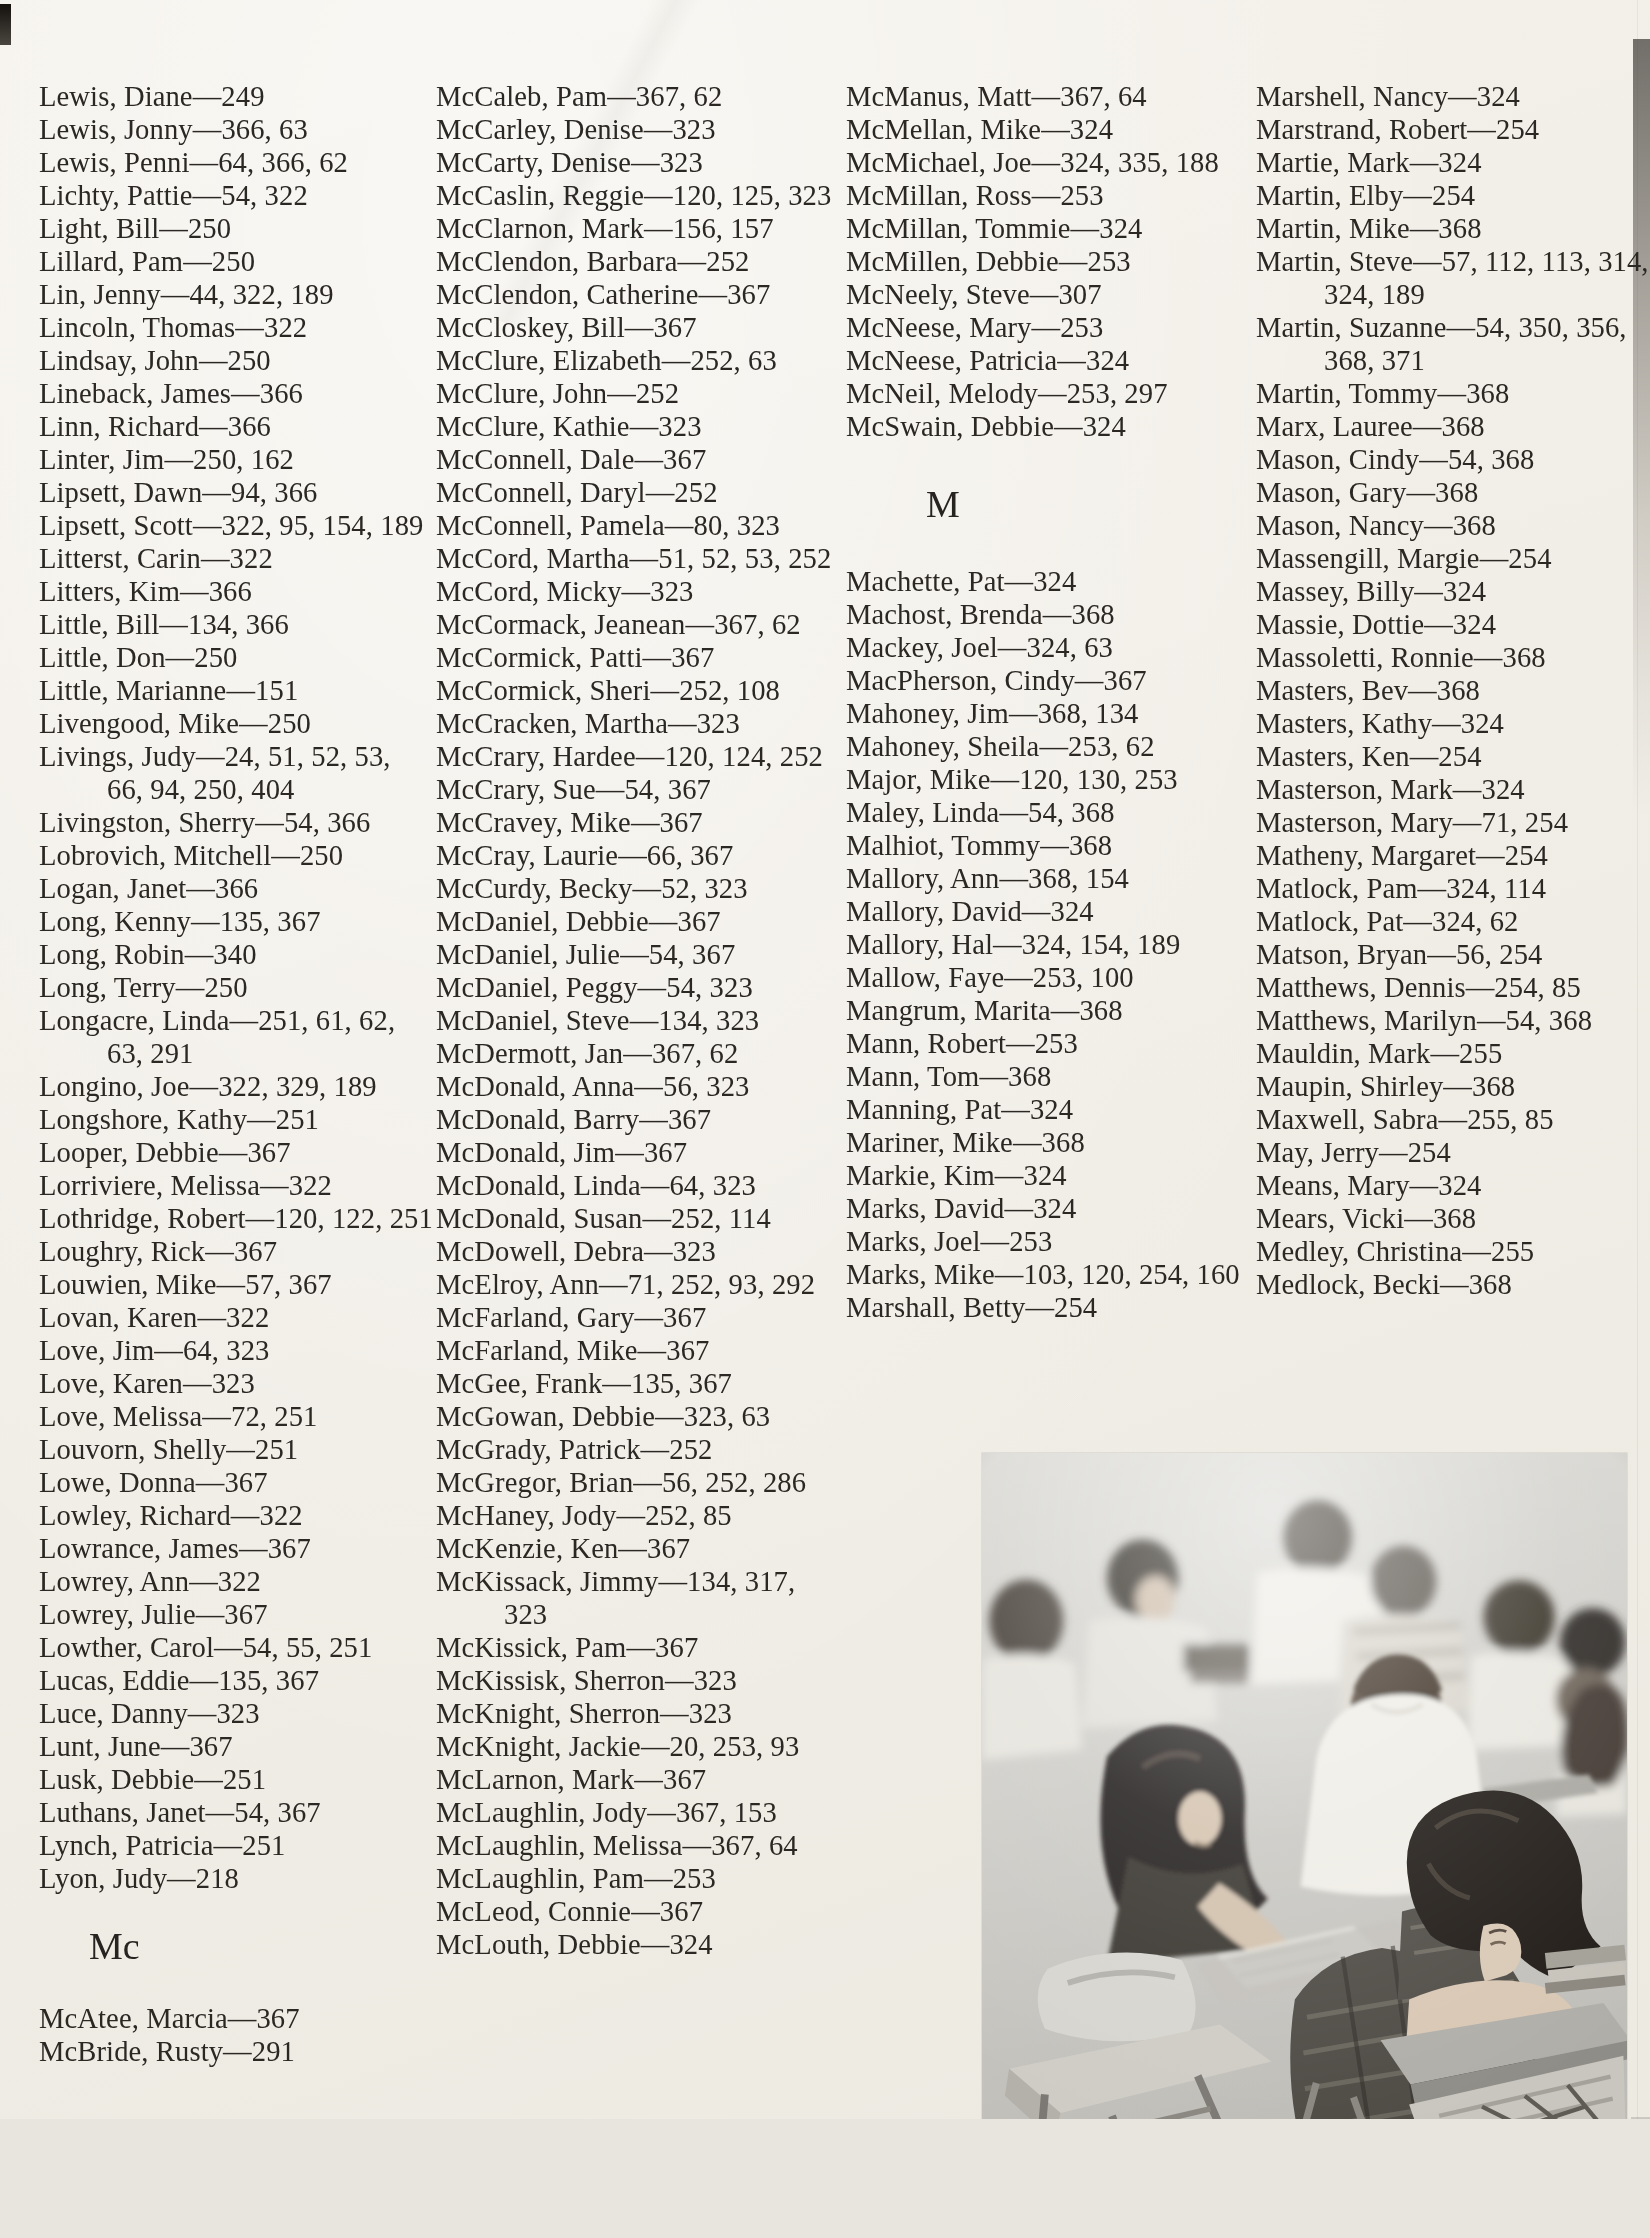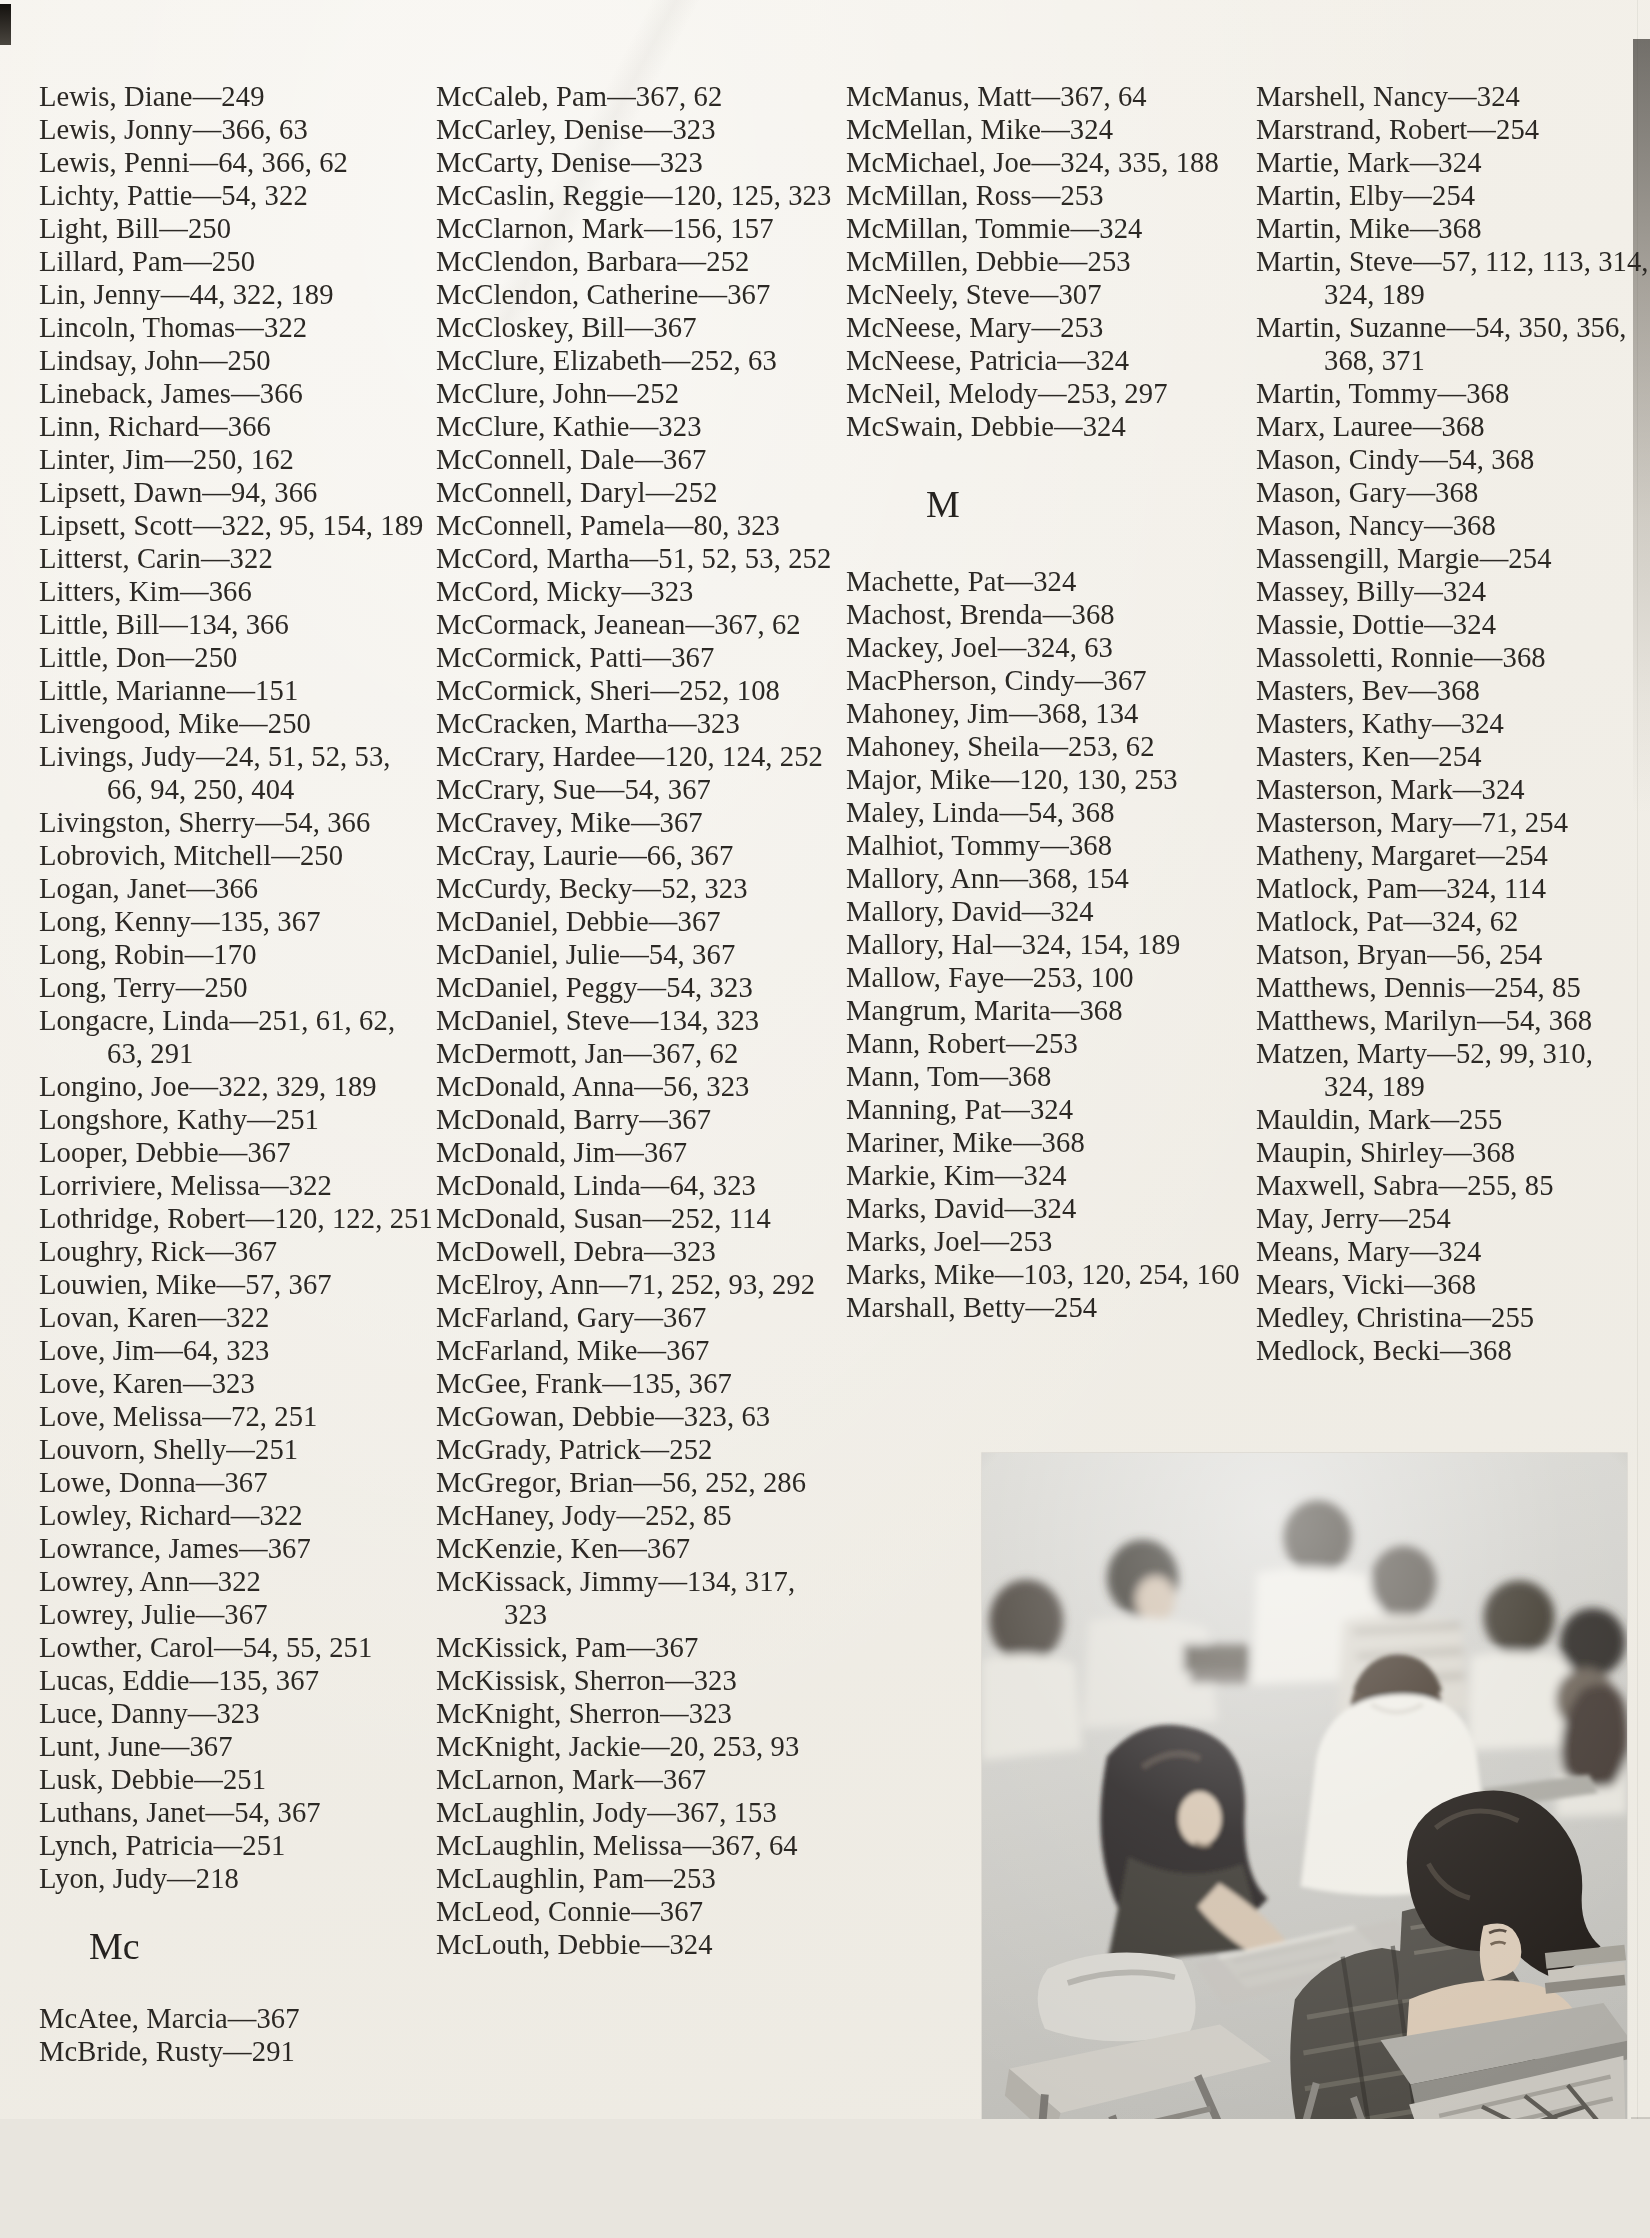--- a/index.html
+++ b/index.html
@@ -106,21 +106,21 @@
         <p class="entry">Litters, Kim—366</p>
         <p class="entry">Little, Bill—134, 366</p>
         <p class="entry">Little, Don—250</p>
         <p class="entry">Little, Marianne—151</p>
         <p class="entry">Livengood, Mike—250</p>
         <p class="entry">Livings, Judy—24, 51, 52, 53, 66, 94, 250, 404</p>
         <p class="entry">Livingston, Sherry—54, 366</p>
         <p class="entry">Lobrovich, Mitchell—250</p>
         <p class="entry">Logan, Janet—366</p>
         <p class="entry">Long, Kenny—135, 367</p>
-        <p class="entry">Long, Robin—170</p>
+        <p class="entry">Long, Robin—340</p>
         <p class="entry">Long, Terry—250</p>
         <p class="entry">Longacre, Linda—251, 61, 62, 63, 291</p>
         <p class="entry">Longino, Joe—322, 329, 189</p>
         <p class="entry">Longshore, Kathy—251</p>
         <p class="entry">Looper, Debbie—367</p>
         <p class="entry">Lorriviere, Melissa—322</p>
         <p class="entry">Lothridge, Robert—120, 122, 251</p>
         <p class="entry">Loughry, Rick—367</p>
         <p class="entry">Louwien, Mike—57, 367</p>
         <p class="entry">Lovan, Karen—322</p>
@@ -274,21 +274,20 @@
         <p class="entry">Masters, Kathy—324</p>
         <p class="entry">Masters, Ken—254</p>
         <p class="entry">Masterson, Mark—324</p>
         <p class="entry">Masterson, Mary—71, 254</p>
         <p class="entry">Matheny, Margaret—254</p>
         <p class="entry">Matlock, Pam—324, 114</p>
         <p class="entry">Matlock, Pat—324, 62</p>
         <p class="entry">Matson, Bryan—56, 254</p>
         <p class="entry">Matthews, Dennis—254, 85</p>
         <p class="entry">Matthews, Marilyn—54, 368</p>
-        <p class="entry">Matzen, Marty—52, 99, 310, 324, 189</p>
         <p class="entry">Mauldin, Mark—255</p>
         <p class="entry">Maupin, Shirley—368</p>
         <p class="entry">Maxwell, Sabra—255, 85</p>
         <p class="entry">May, Jerry—254</p>
         <p class="entry">Means, Mary—324</p>
         <p class="entry">Mears, Vicki—368</p>
         <p class="entry">Medley, Christina—255</p>
         <p class="entry">Medlock, Becki—368</p>
       </div>
   </div>

